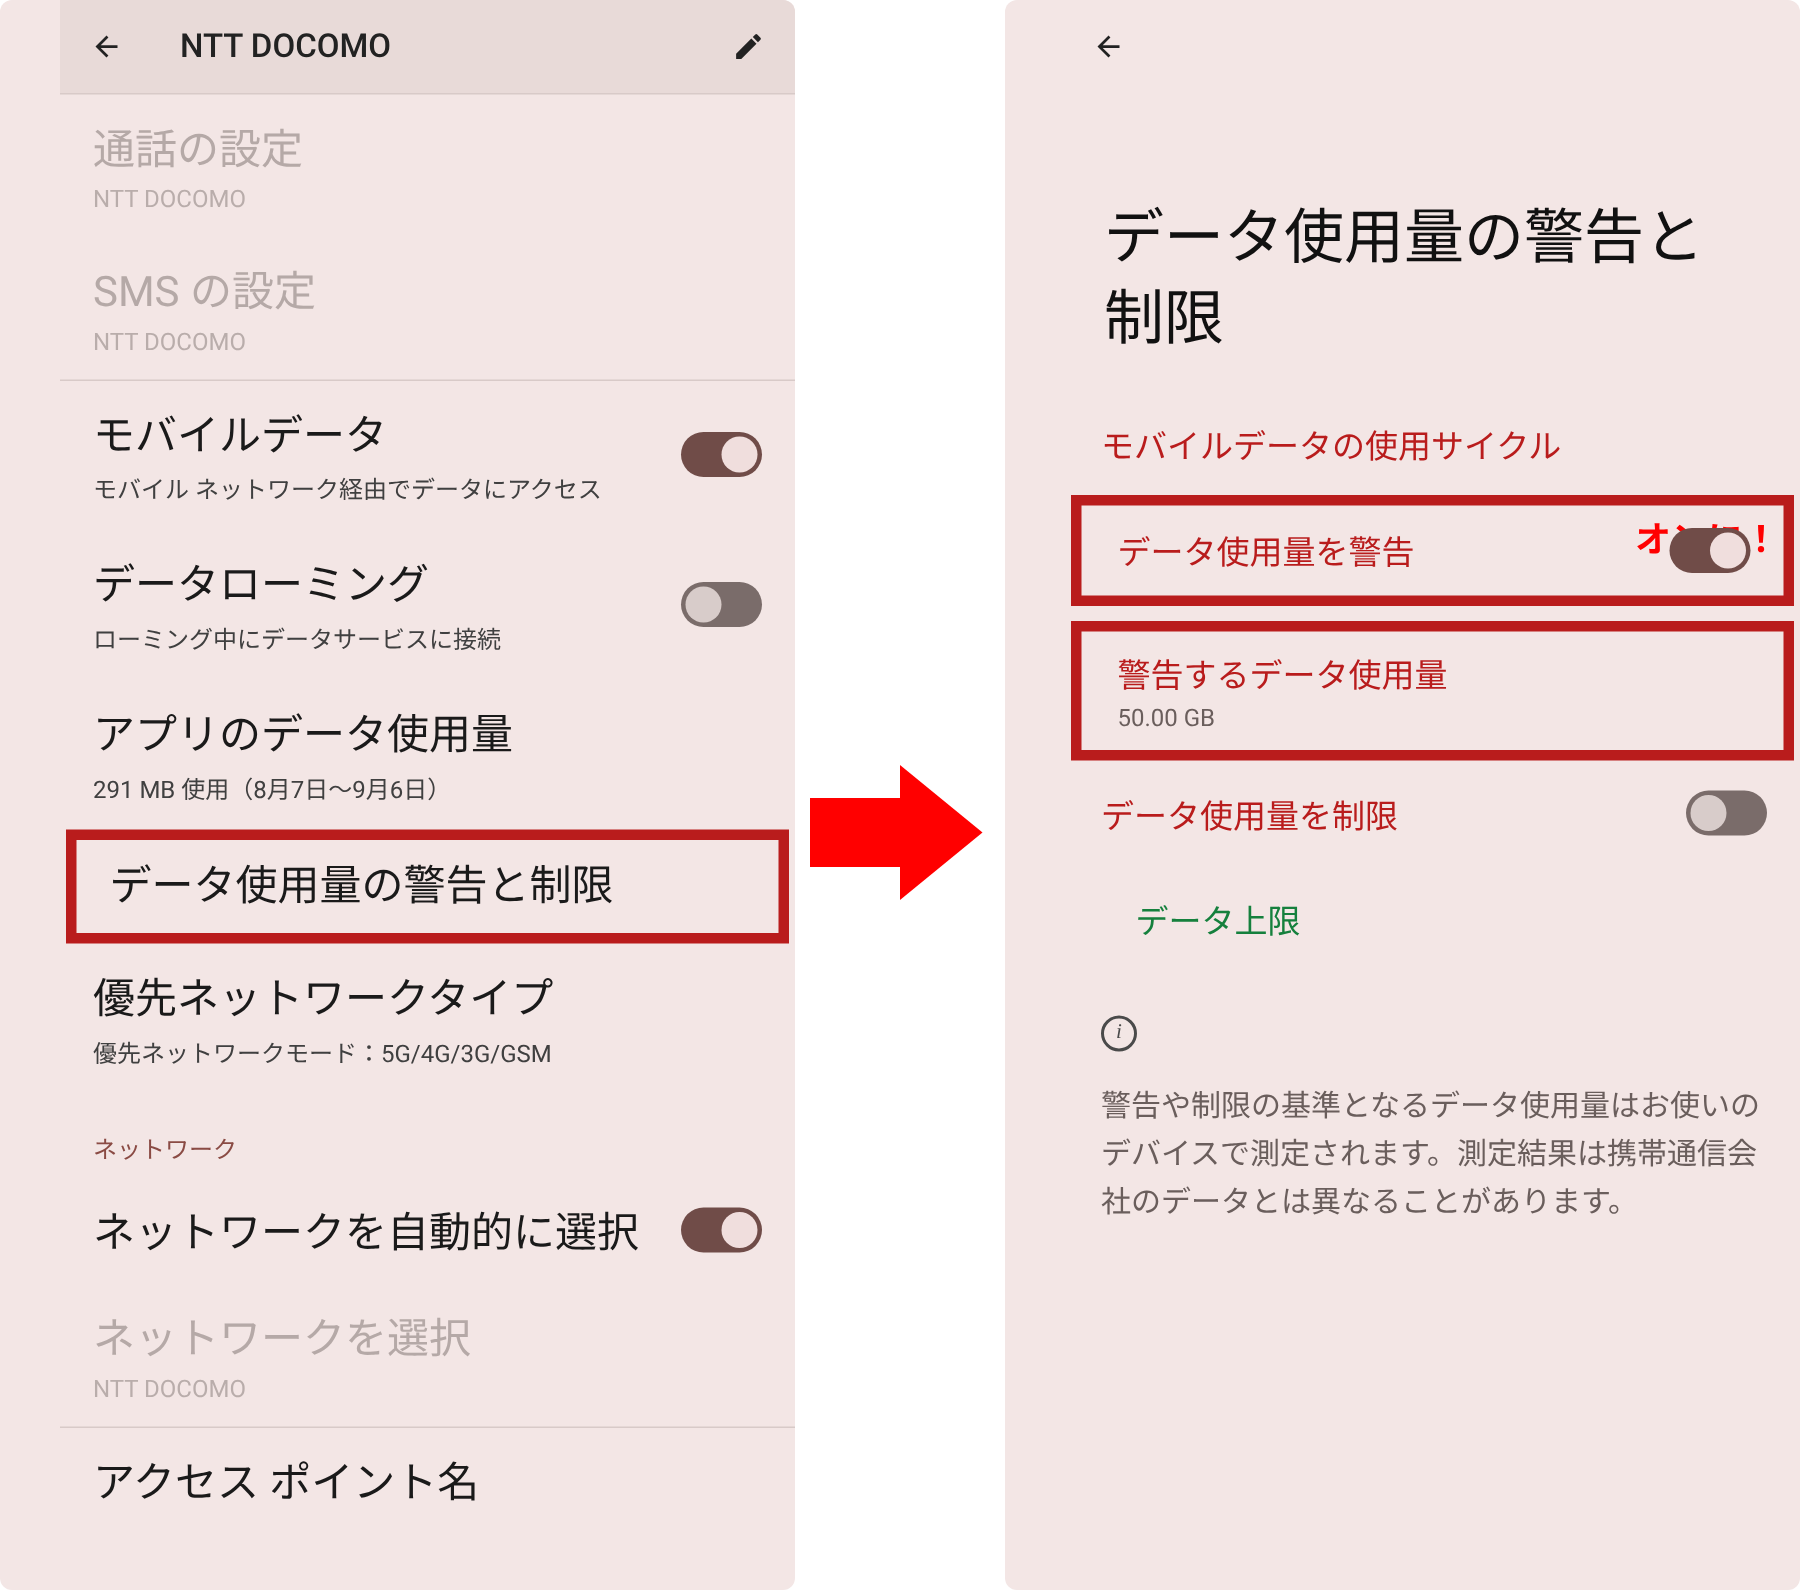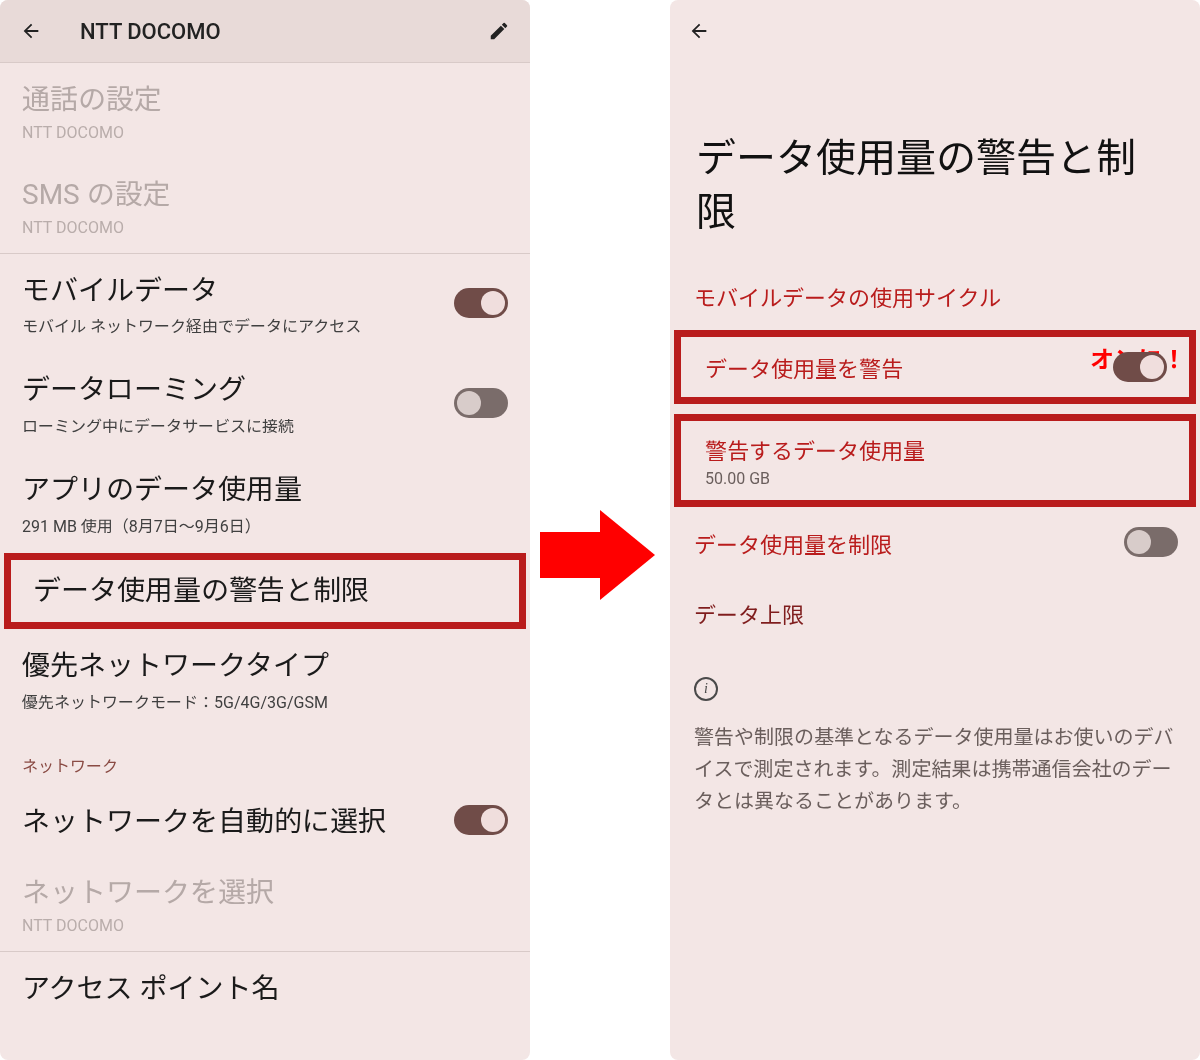--- a/index.html
+++ b/index.html
@@ -12,20 +12,21 @@
     align-items: flex-start;
     position: relative;
   }
   .phone {
     width: 530px;
     height: 1060px;
     background: #f3e6e5;
     overflow: hidden;
     position: relative;
     border-radius: 8px;
+    padding-left: 40px;
   }
   #left-phone { margin-right: 0; }
   #right-phone { margin-left: auto; }
 
   
   .arrow-zone {
     flex: 0 0 140px;
     height: 1060px;
     position: relative;
   }
@@ -115,21 +116,21 @@
     font-weight: 400;
     color:#111;
     line-height:1.35;
   }
   .r-item {
     padding: 20px 24px 18px;
     position: relative;
   }
   .r-item .title { font-size: 22px; color:#b91c1c; }
   .r-item .sub { font-size: 16px; color:#6a5e5c; margin-top:4px; }
-  .r-item.disabled .title { color:#7f1d1d; }
+  .r-item.disabled .title { color:#15803d;margin-left:23px; }
 
   .annotation {
     position:absolute;
     right: 14px;
     top: 340px;
     font-size: 24px;
     font-weight: 700;
     color:#ff0000;
   }
 

